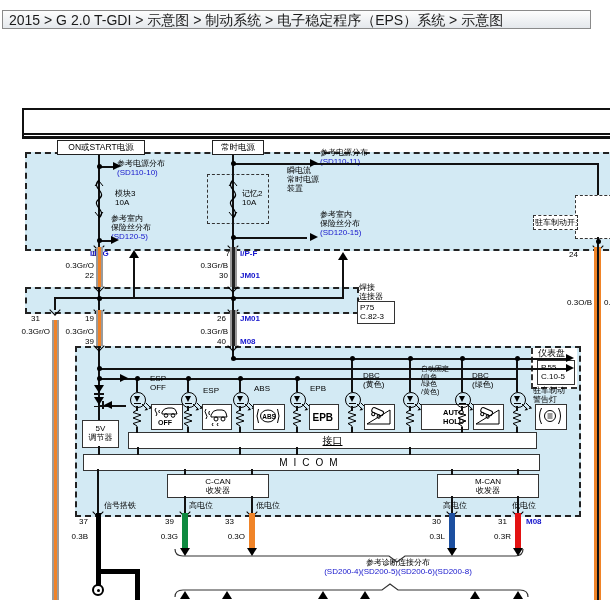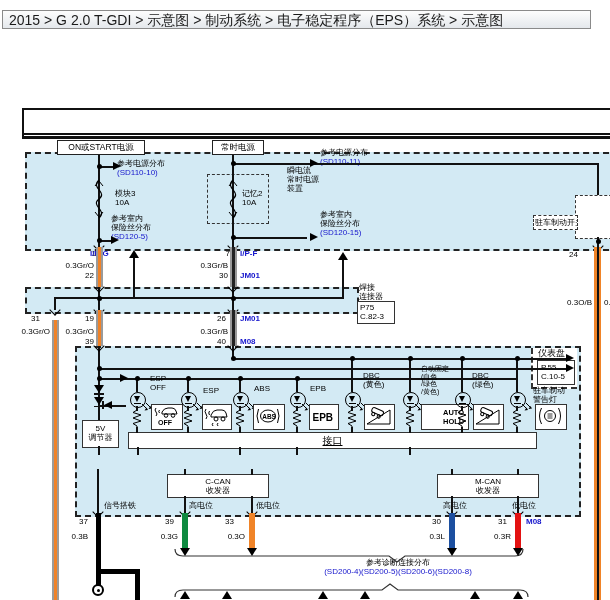--- a/index.html
+++ b/index.html
@@ -123,20 +123,21 @@
       <div class="t" style="left:3px;top:2px;">P.55</div>
       <div class="t" style="left:3px;top:11px;">C.10-5</div>
     </div>
   </div>
 
   <div class="wbox" style="left:82px;top:420px;width:35px;height:26px;">
     <div class="t" style="left:0;top:3px;width:35px;text-align:center;">5V
 调节器</div>
   </div>
   <div class="wbox" style="left:128px;top:432px;width:407px;height:15px;font-size:10px;line-height:15px;text-align:center;text-decoration:underline;">接口</div>
+  <div class="wbox" style="left:83px;top:454px;width:455px;height:15px;font-size:10px;line-height:15px;text-align:center;letter-spacing:6px;">MICOM</div>
   <div class="wbox" style="left:167px;top:474px;width:100px;height:22px;">
     <div class="t" style="left:0;top:2px;width:100px;text-align:center;">C-CAN
 收发器</div>
   </div>
   <div class="wbox" style="left:437px;top:474px;width:100px;height:22px;">
     <div class="t" style="left:0;top:2px;width:100px;text-align:center;">M-CAN
 收发器</div>
   </div>
   <div class="t" style="left:104px;top:501px;">信号搭铁</div>
   <div class="t" style="left:189px;top:501px;">高电位</div>

